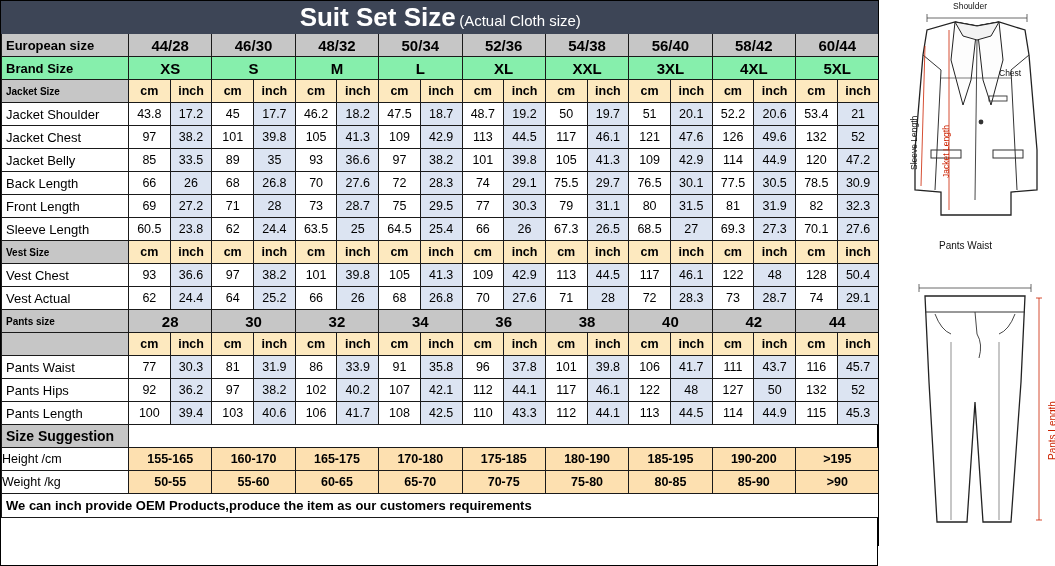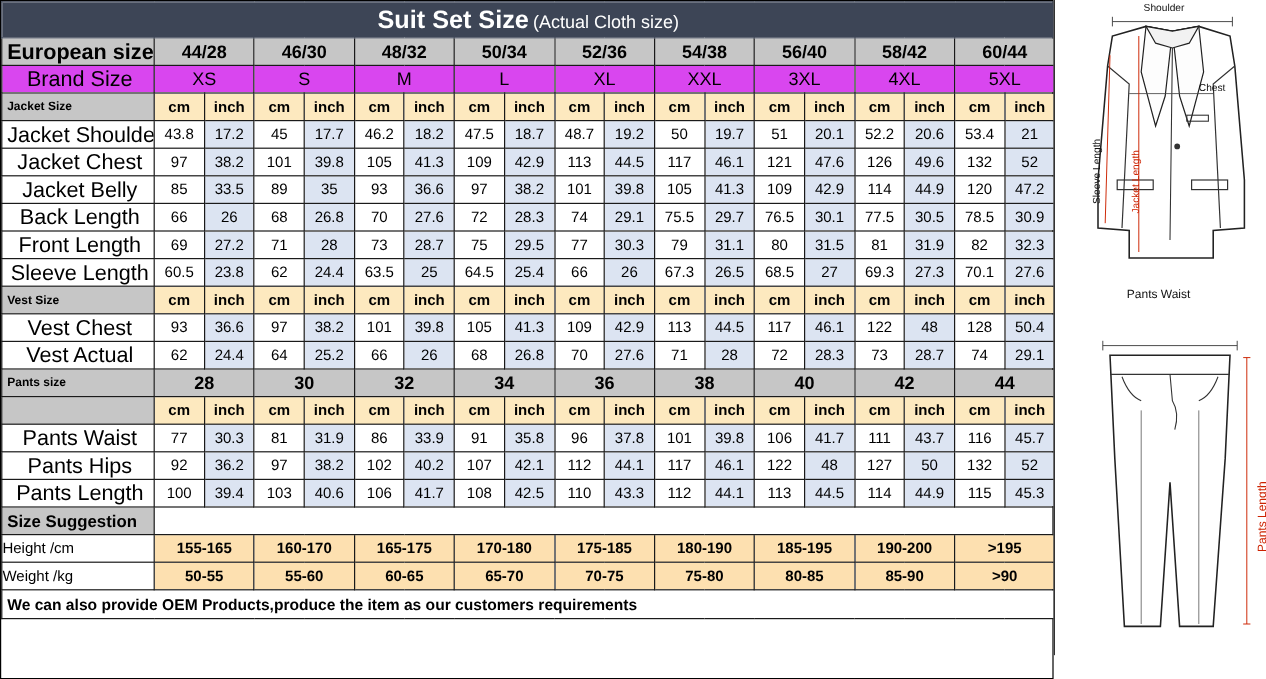--- a/index.html
+++ b/index.html
@@ -21,39 +21,39 @@
   td {
     border:1px solid #1a1a1a;
     font-size:12.5px;
     text-align:center;
     height:23px;
     padding:0 1px;
     white-space:nowrap;
     overflow:hidden;
   }
   td.lbl {
-    text-align:center;
+    text-align:left;
     padding-left:4px;
-    font-size:18px;
+    font-size:13px;
   }
   
   .title-row td {
     background:#3d4556;
     color:#ffffff;
     height:30px;
     border:1px solid #3d4556;
   }
-  .title-main { font-size:21px; font-weight:bold; }
+  .title-main { font-size:26px; font-weight:bold; }
   .title-sub  { font-size:15px; font-weight:normal; }
 
   
   .grey { background:#c6c6c6; font-weight:bold; }
   .greyhead { background:#c6c6c6; font-weight:bold; font-size:15px; }
   .eu  { background:#c6c6c6; font-weight:bold; font-size:15px; }
-  .brand { background:#d946ef; font-weight:normal; font-size:15px; }
+  .brand { background:#86efac; font-weight:bold; font-size:15px; }
 
   
   .cmh { background:#fde9bf; font-weight:bold; }
   .inh { background:#fde9bf; font-weight:bold; }
 
   
   .vcm { background:#ffffff; }
   .vin { background:#dce4f2; }
 
   .sec { background:#c6c6c6; font-weight:bold; text-align:left; padding-left:4px; font-size:10px; }
@@ -449,21 +449,21 @@
             <td class="suggv" colspan="2">55-60</td>
             <td class="suggv" colspan="2">60-65</td>
             <td class="suggv" colspan="2">65-70</td>
             <td class="suggv" colspan="2">70-75</td>
             <td class="suggv" colspan="2">75-80</td>
             <td class="suggv" colspan="2">80-85</td>
             <td class="suggv" colspan="2">85-90</td>
             <td class="suggv" colspan="2">&gt;90</td>
           </tr>
           <tr class="footer">
-            <td colspan="19">We can also provide OEM Products,produce the item as our customers requirements</td>
+            <td colspan="19">We can inch provide OEM Products,produce the item as our customers requirements</td>
           </tr>
         </tbody>
     </table>
   </div>
 
   <div id="art">
 
     <svg width="177" height="270" viewBox="0 0 177 270">
 
       <line x1="48" y1="18" x2="148" y2="18" stroke="#444" stroke-width="0.8"></line>

